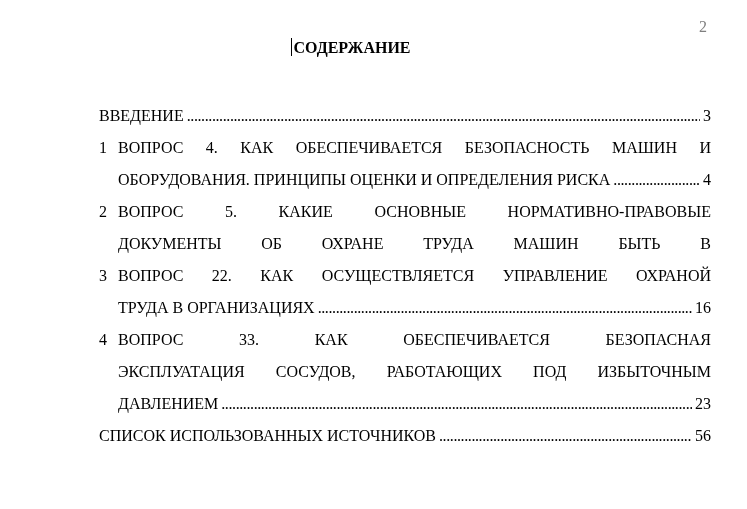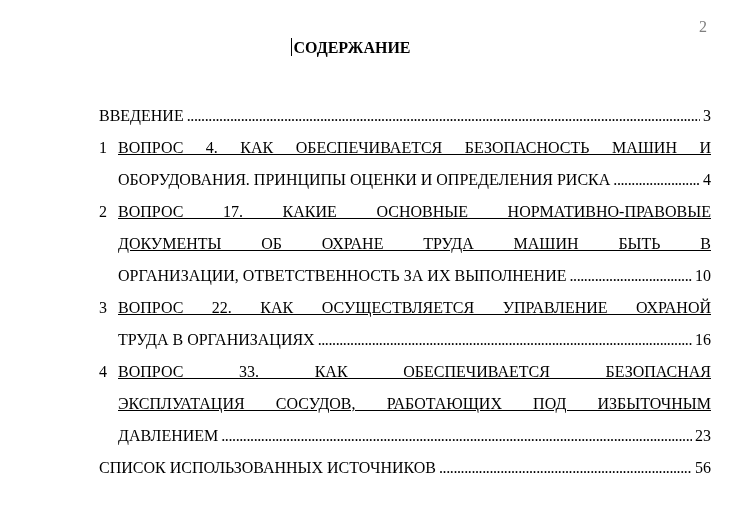--- a/index.html
+++ b/index.html
@@ -8,21 +8,21 @@
   .page-number { position: absolute; left: 699px; top: 18px; font-size: 16px; color: #7f7f7f; }
   .title { position: absolute; left: 13px; width: 676px; top: 38px; text-align: center;
            font-weight: bold; font-size: 16px; }
   .cursor { display: inline-block; width: 1px; height: 18px; background: #000;
             vertical-align: -3px; margin-right: 1px; }
   .toc { position: absolute; left: 68px; top: 100px; width: 643px; font-size: 16px; line-height: 32px; }
   .entry { display: flex; margin-left: 31px; }
   .num { width: 19px; flex: none; }
   .body { flex: 1; min-width: 0; }
   .line { display: flex; white-space: nowrap; }
-  .justify { display: block; text-align: justify; text-align-last: justify; white-space: normal; text-decoration: underline; }
+  .justify { display: block; text-align: justify; text-align-last: justify; white-space: normal; }
   .lead-text { flex: none; }
   .dots { flex: 1; overflow: hidden; white-space: nowrap; margin: 0 3px; }
   .dots::before { content: ". . . . . . . . . . . . . . . . . . . . . . . . . . . . . . . . . . . . . . . . . . . . . . . . . . . . . . . . . . . . . . . . . . . . . . . . . . . . . . . . . . . . . . . . . . . . . . . . . . . . . . . . . . . . . . . . . . . . . . . . . . . . . . . . . . . . . . . . . . . . . . . . . . . . . . . . . . . . . . . . . . . . . . . . . . . . . . . . . . . . . . . . . . . . . . . . . . . . . . . . . . . . . . . . . . . . . . . . . . . . . . . . . . . . . . . . . . . . . . . . . . . . . . . . . . . . . . . . . . . . . . . . . . . . . . . . . . . . . . . . . . . . . . ";
                   letter-spacing: -2.2px; }
   .pg { flex: none; }
 </style>
 </head>
 <body>
 
 <div class="page-number">2</div>
@@ -49,27 +49,22 @@
         <span class="lead-text">ОБОРУДОВАНИЯ. ПРИНЦИПЫ ОЦЕНКИ И ОПРЕДЕЛЕНИЯ РИСКА</span>
         <span class="dots"></span>
         <span class="pg">4</span>
       </div>
     </div>
   </div>
 
   <div class="entry">
     <span class="num">2</span>
     <div class="body">
-      <span class="line justify">ВОПРОС 17. КАКИЕ ОСНОВНЫЕ НОРМАТИВНО-ПРАВОВЫЕ</span>
+      <span class="line justify">ВОПРОС 5. КАКИЕ ОСНОВНЫЕ НОРМАТИВНО-ПРАВОВЫЕ</span>
       <span class="line justify">ДОКУМЕНТЫ ОБ ОХРАНЕ ТРУДА МАШИН БЫТЬ В</span>
-      <div class="line">
-        <span class="lead-text">ОРГАНИЗАЦИИ, ОТВЕТСТВЕННОСТЬ ЗА ИХ ВЫПОЛНЕНИЕ</span>
-        <span class="dots"></span>
-        <span class="pg">10</span>
-      </div>
     </div>
   </div>
 
   <div class="entry">
     <span class="num">3</span>
     <div class="body">
       <span class="line justify">ВОПРОС 22. КАК ОСУЩЕСТВЛЯЕТСЯ УПРАВЛЕНИЕ ОХРАНОЙ</span>
       <div class="line">
         <span class="lead-text">ТРУДА В ОРГАНИЗАЦИЯХ</span>
         <span class="dots"></span>

